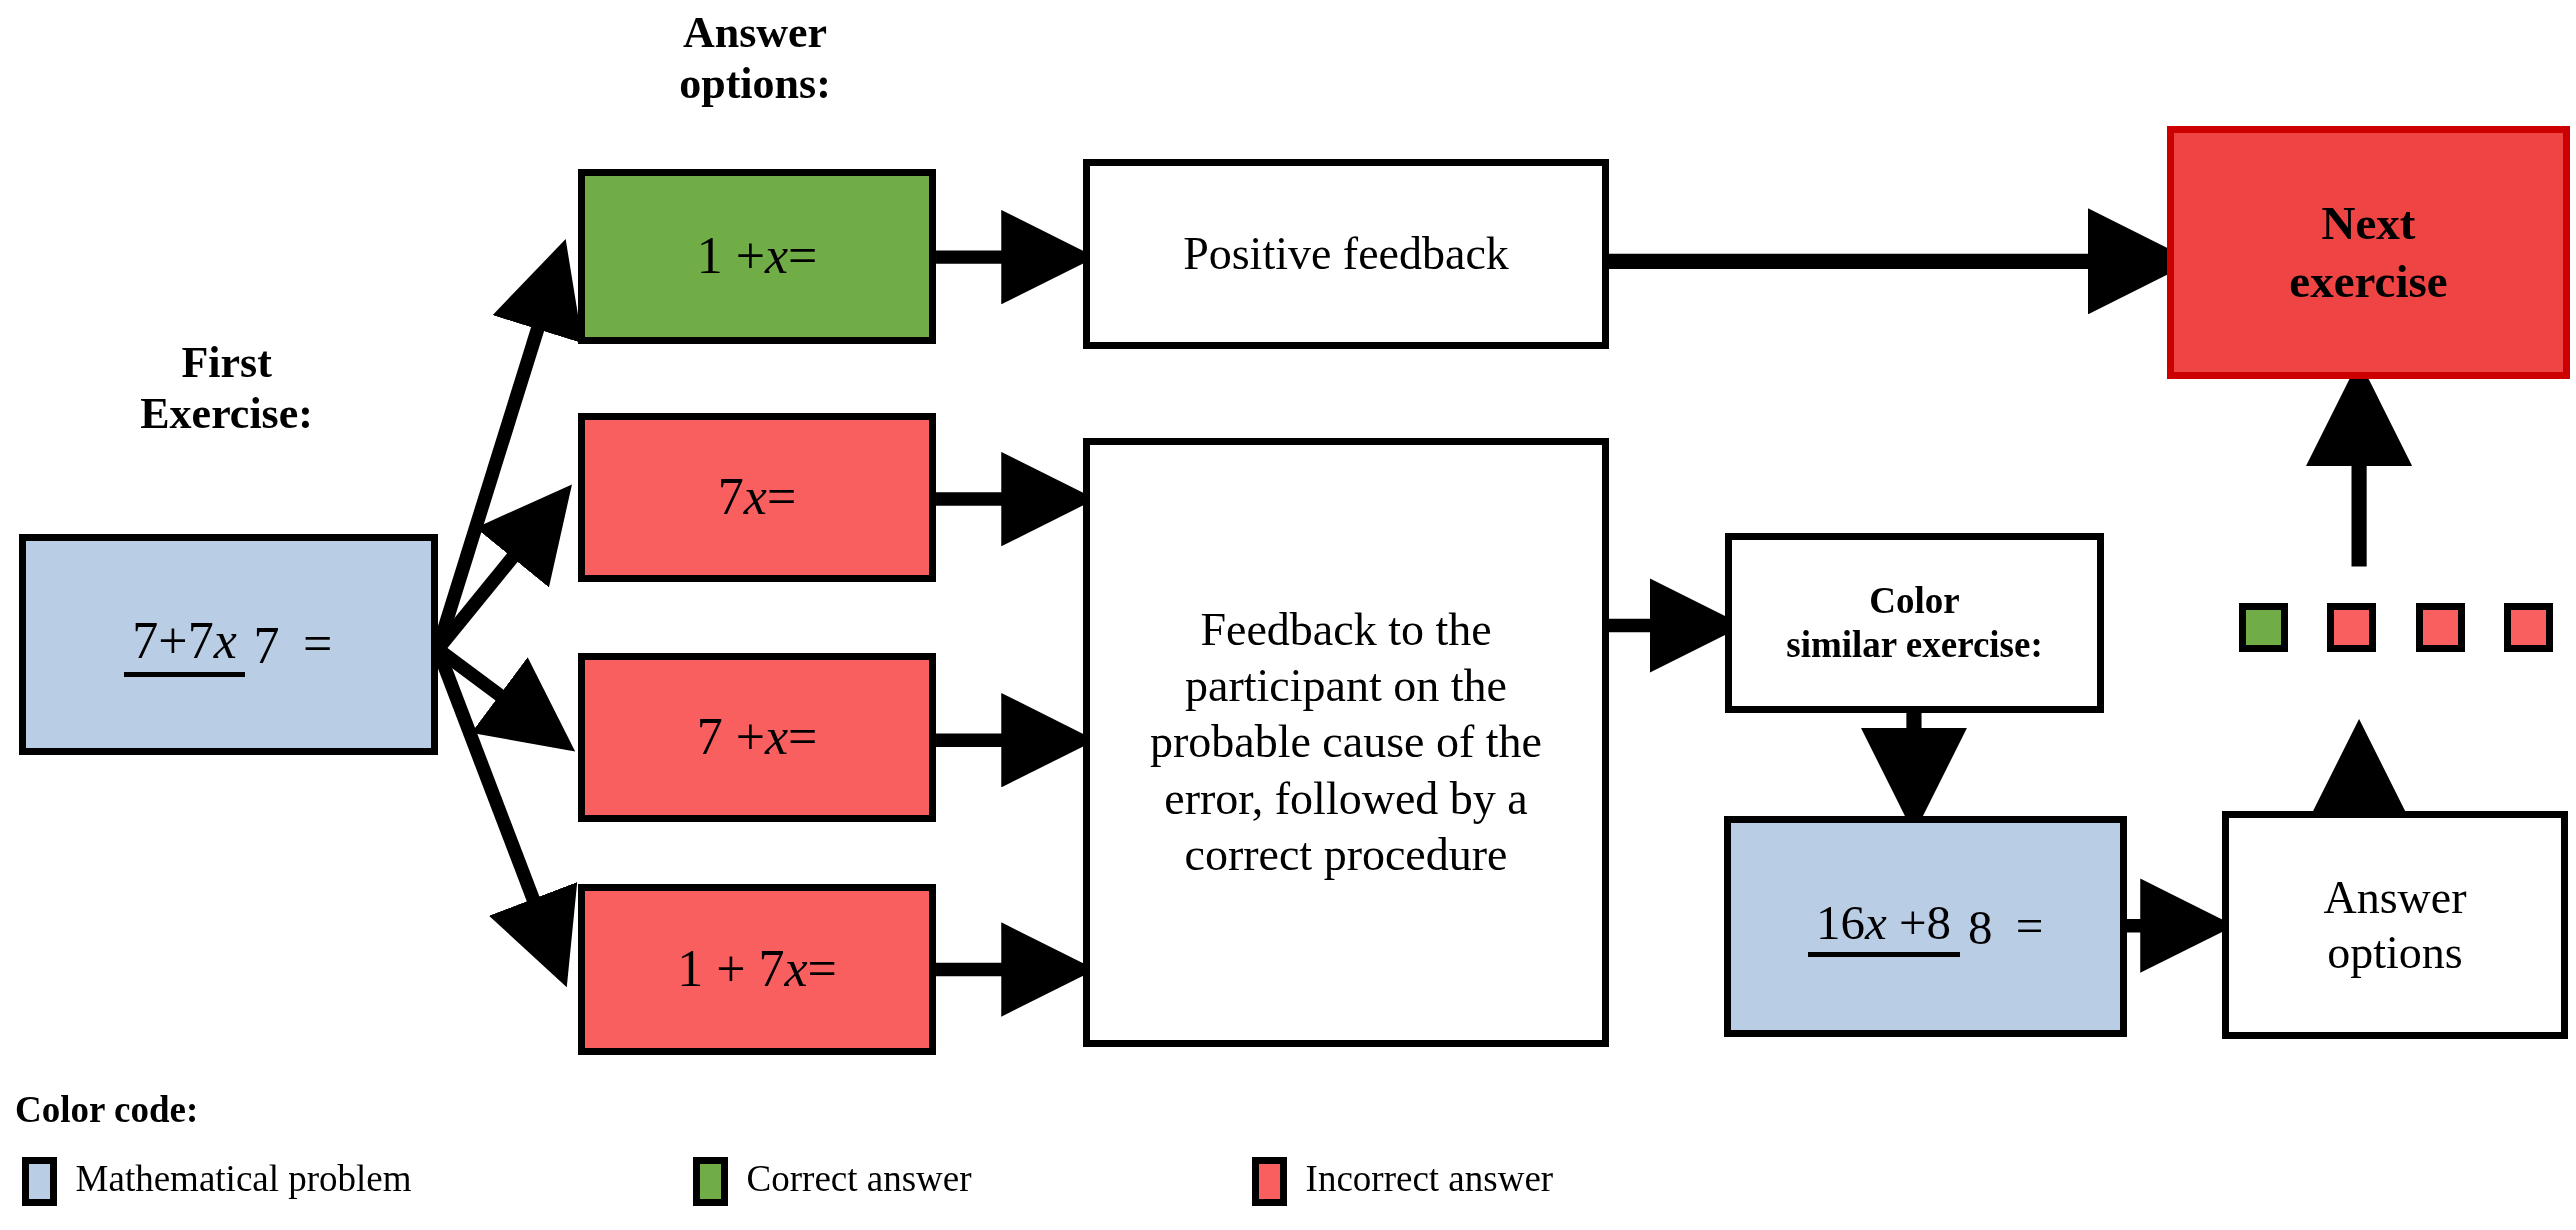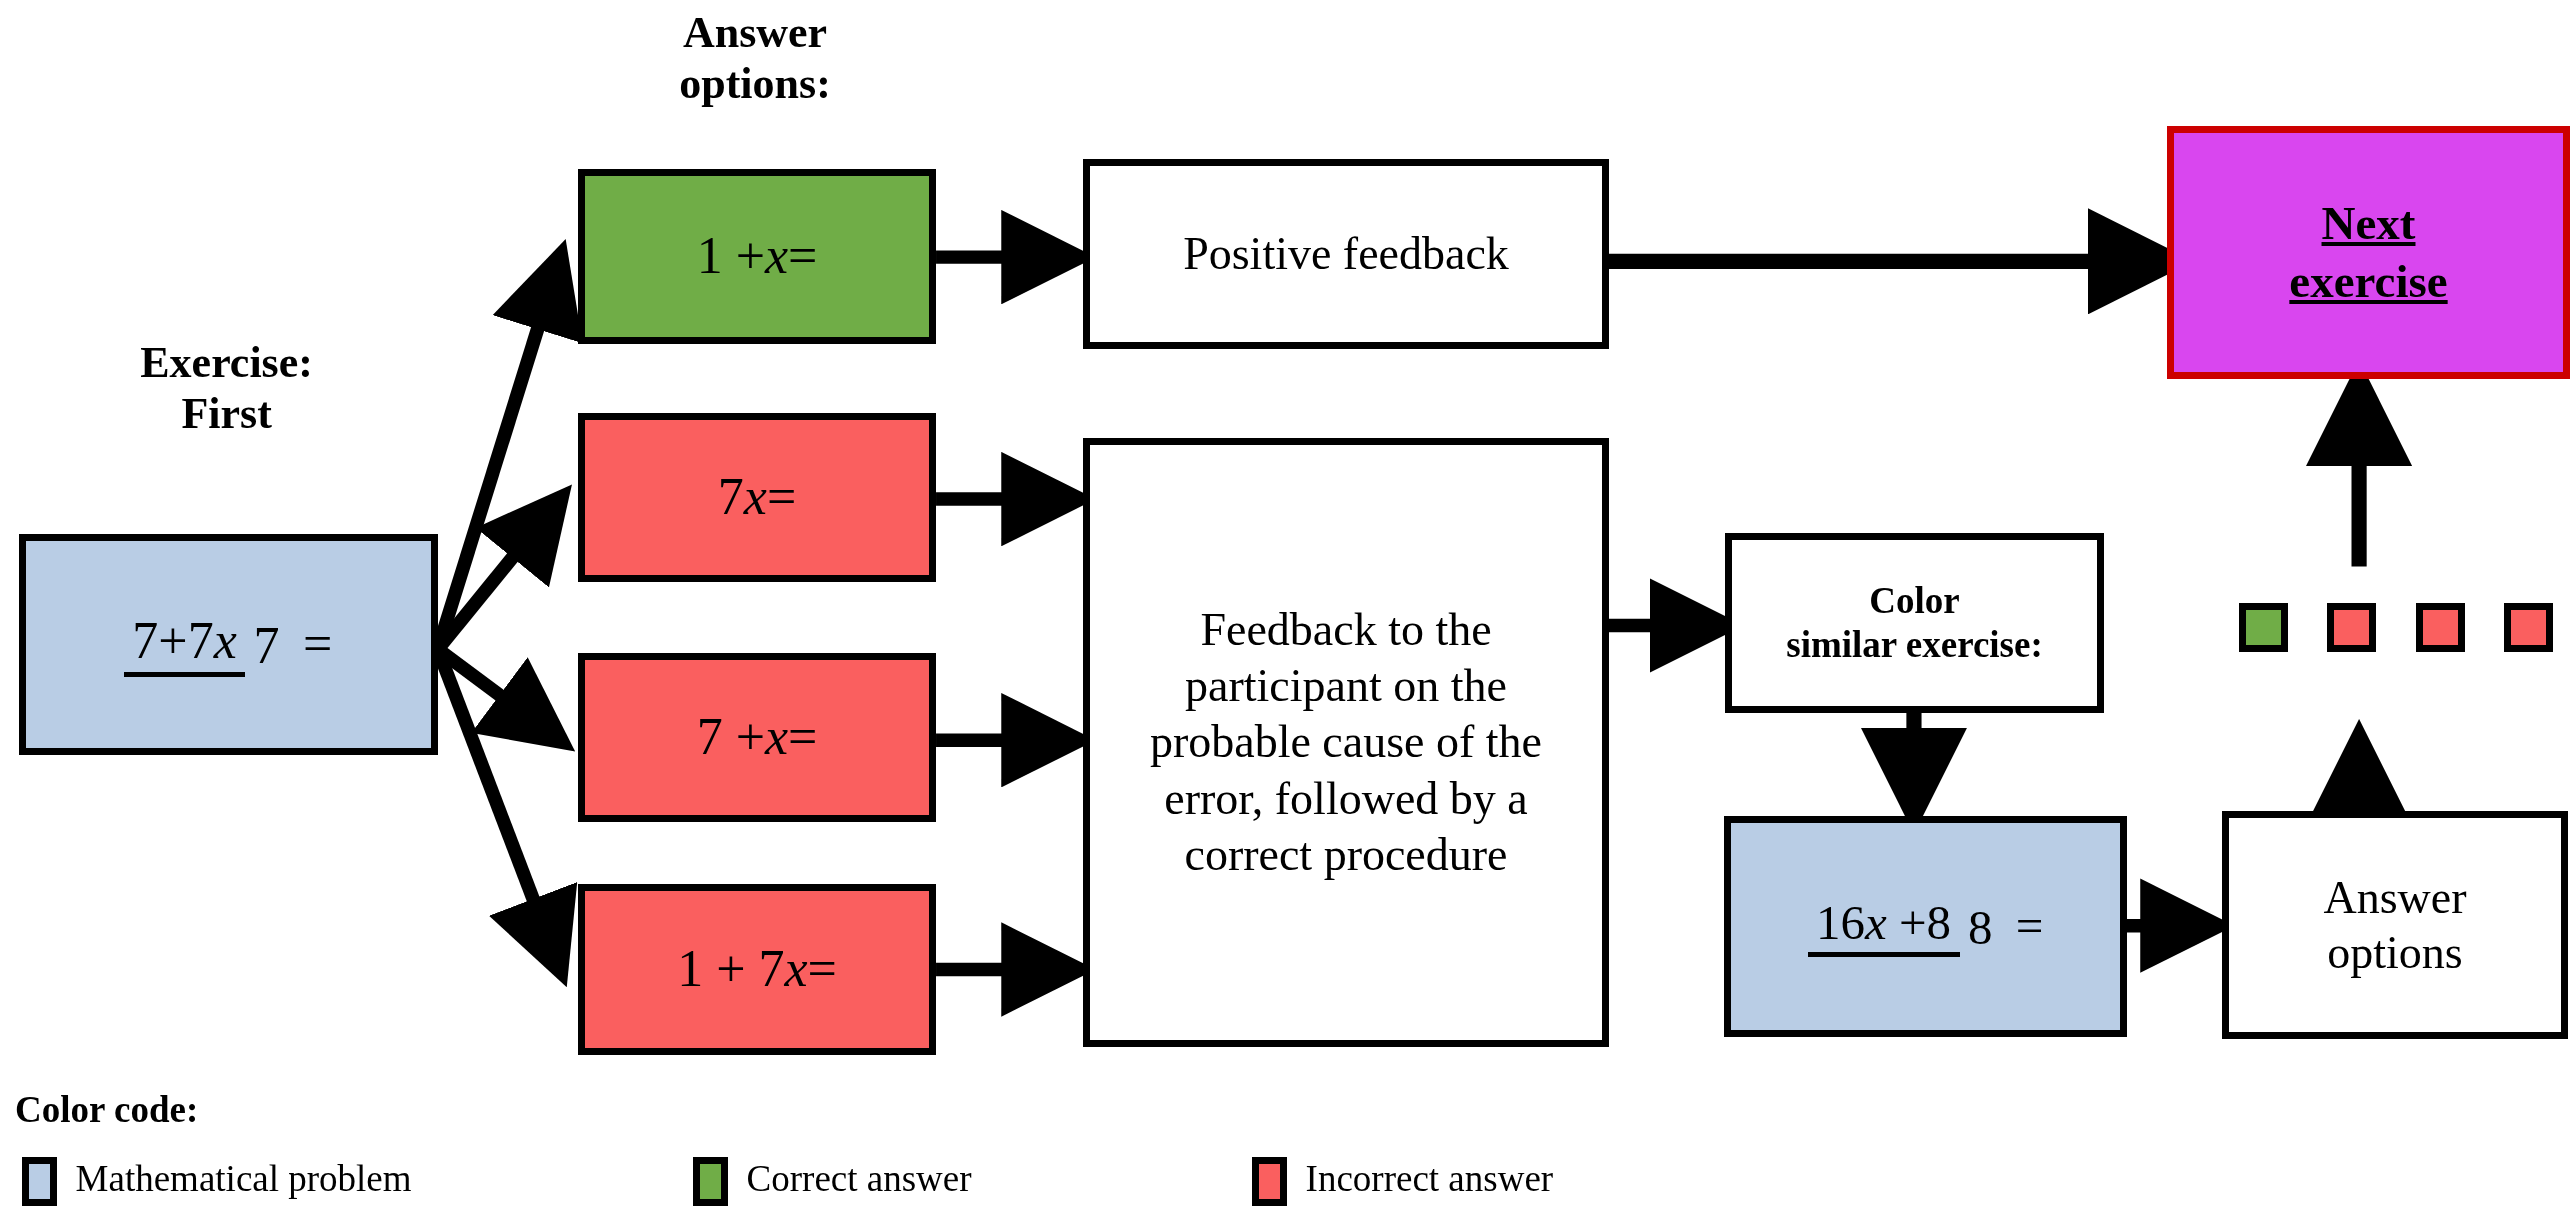--- a/index.html
+++ b/index.html
@@ -23,21 +23,21 @@
     align-items: center;
     justify-content: center;
     text-align: center;
     color: #000000;
     line-height: 1.12;
   }
   .box-white  { background: #ffffff; }
   .box-blue   { background: #b9cde5; }
   .box-green  { background: #70ad47; }
   .box-red    { background: #fa5f5f; }
-  .box-redborder { background: #d946ef; border-color: #cc0000; text-decoration: underline; }
+  .box-redborder { background: #ef4444; border-color: #cc0000; }
 
   .bold { font-weight: bold; }
 
   .label {
     position: absolute;
     font-weight: bold;
     text-align: center;
     color: #000000;
     line-height: 1.16;
   }
@@ -148,22 +148,22 @@
     <line x1="2270" y1="845" x2="2270" y2="964" stroke="#000000" stroke-width="18" marker-end="url(#ah)"></line>
 
     <line x1="2522" y1="1098" x2="2628" y2="1098" stroke="#000000" stroke-width="16" marker-end="url(#ah)"></line>
 
     <line x1="2798" y1="672" x2="2798" y2="452" stroke="#000000" stroke-width="18" marker-end="url(#ah)"></line>
 
     <line x1="2798" y1="968" x2="2798" y2="878" stroke="#000000" stroke-width="18" marker-end="url(#ah)"></line>
   </svg>
 
   <div class="label" style="left:18.6px; top:337px; width:416px; font-size:44px;">
+    <div>First</div>
     <div>Exercise:</div>
-    <div>First</div>
   </div>
 
   <div class="label" style="left:578px; top:6.7px; width:354px; font-size:44px;">
     <div>Answer</div>
     <div>options:</div>
   </div>
 
   <div class="box box-blue" style="left:18.6px; top:534px; width:419px; height:221px;">
     <span class="math" style="font-size:52px;">
       <span class="frac">

